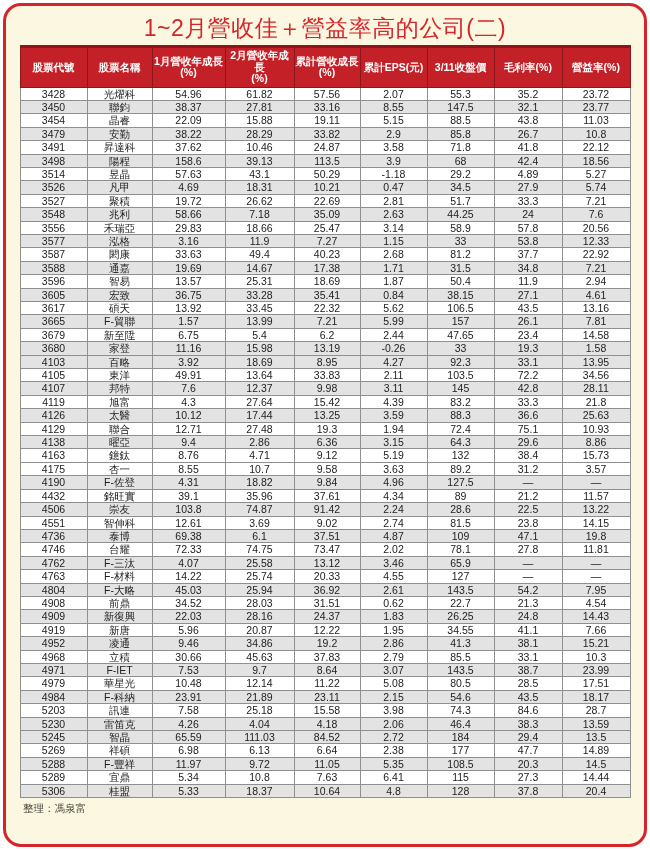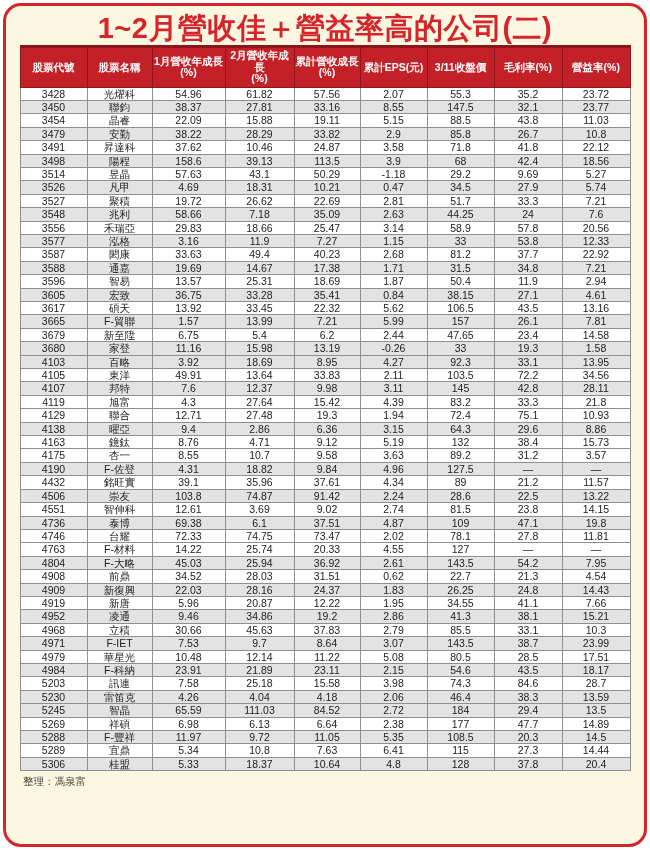--- a/index.html
+++ b/index.html
@@ -16,23 +16,23 @@
     left: 3px; top: 3px;
     width: 644px; height: 844px;
     border: 3.5px solid #d6242b;
     border-radius: 18px;
     background: #fbf7e0;
   }
   .title {
     margin: 6px 0 1px 0;
     text-align: center;
     color: #d6242b;
-    font-size: 29px;
+    font-size: 23px;
     line-height: 32px;
-    font-weight: bold;
+    font-weight: normal;
     letter-spacing: 0.5px;
   }
   table.data-table {
     width: 610px;
     margin: 0 auto;
     border-collapse: collapse;
     table-layout: fixed;
     border: 1.5px solid #4d4d4d;
   }
   col.c1 { width: 67px; }
@@ -178,21 +178,21 @@
           <td>18.56</td>
         </tr>
         <tr class="odd">
           <td>3514</td>
           <td>昱晶</td>
           <td>57.63</td>
           <td>43.1</td>
           <td>50.29</td>
           <td>-1.18</td>
           <td>29.2</td>
-          <td>9.69</td>
+          <td>4.89</td>
           <td>5.27</td>
         </tr>
         <tr class="even">
           <td>3526</td>
           <td>凡甲</td>
           <td>4.69</td>
           <td>18.31</td>
           <td>10.21</td>
           <td>0.47</td>
           <td>34.5</td>
@@ -368,20 +368,31 @@
           <td>4119</td>
           <td>旭富</td>
           <td>4.3</td>
           <td>27.64</td>
           <td>15.42</td>
           <td>4.39</td>
           <td>83.2</td>
           <td>33.3</td>
           <td>21.8</td>
         </tr>
+        <tr class="even">
+          <td>4126</td>
+          <td>太醫</td>
+          <td>10.12</td>
+          <td>17.44</td>
+          <td>13.25</td>
+          <td>3.59</td>
+          <td>88.3</td>
+          <td>36.6</td>
+          <td>25.63</td>
+        </tr>
         <tr class="odd">
           <td>4129</td>
           <td>聯合</td>
           <td>12.71</td>
           <td>27.48</td>
           <td>19.3</td>
           <td>1.94</td>
           <td>72.4</td>
           <td>75.1</td>
           <td>10.93</td>
@@ -478,20 +489,31 @@
           <td>4746</td>
           <td>台耀</td>
           <td>72.33</td>
           <td>74.75</td>
           <td>73.47</td>
           <td>2.02</td>
           <td>78.1</td>
           <td>27.8</td>
           <td>11.81</td>
         </tr>
+        <tr class="even">
+          <td>4762</td>
+          <td>F-三汰</td>
+          <td>4.07</td>
+          <td>25.58</td>
+          <td>13.12</td>
+          <td>3.46</td>
+          <td>65.9</td>
+          <td>—</td>
+          <td>—</td>
+        </tr>
         <tr class="odd">
           <td>4763</td>
           <td>F-材料</td>
           <td>14.22</td>
           <td>25.74</td>
           <td>20.33</td>
           <td>4.55</td>
           <td>127</td>
           <td>—</td>
           <td>—</td>

